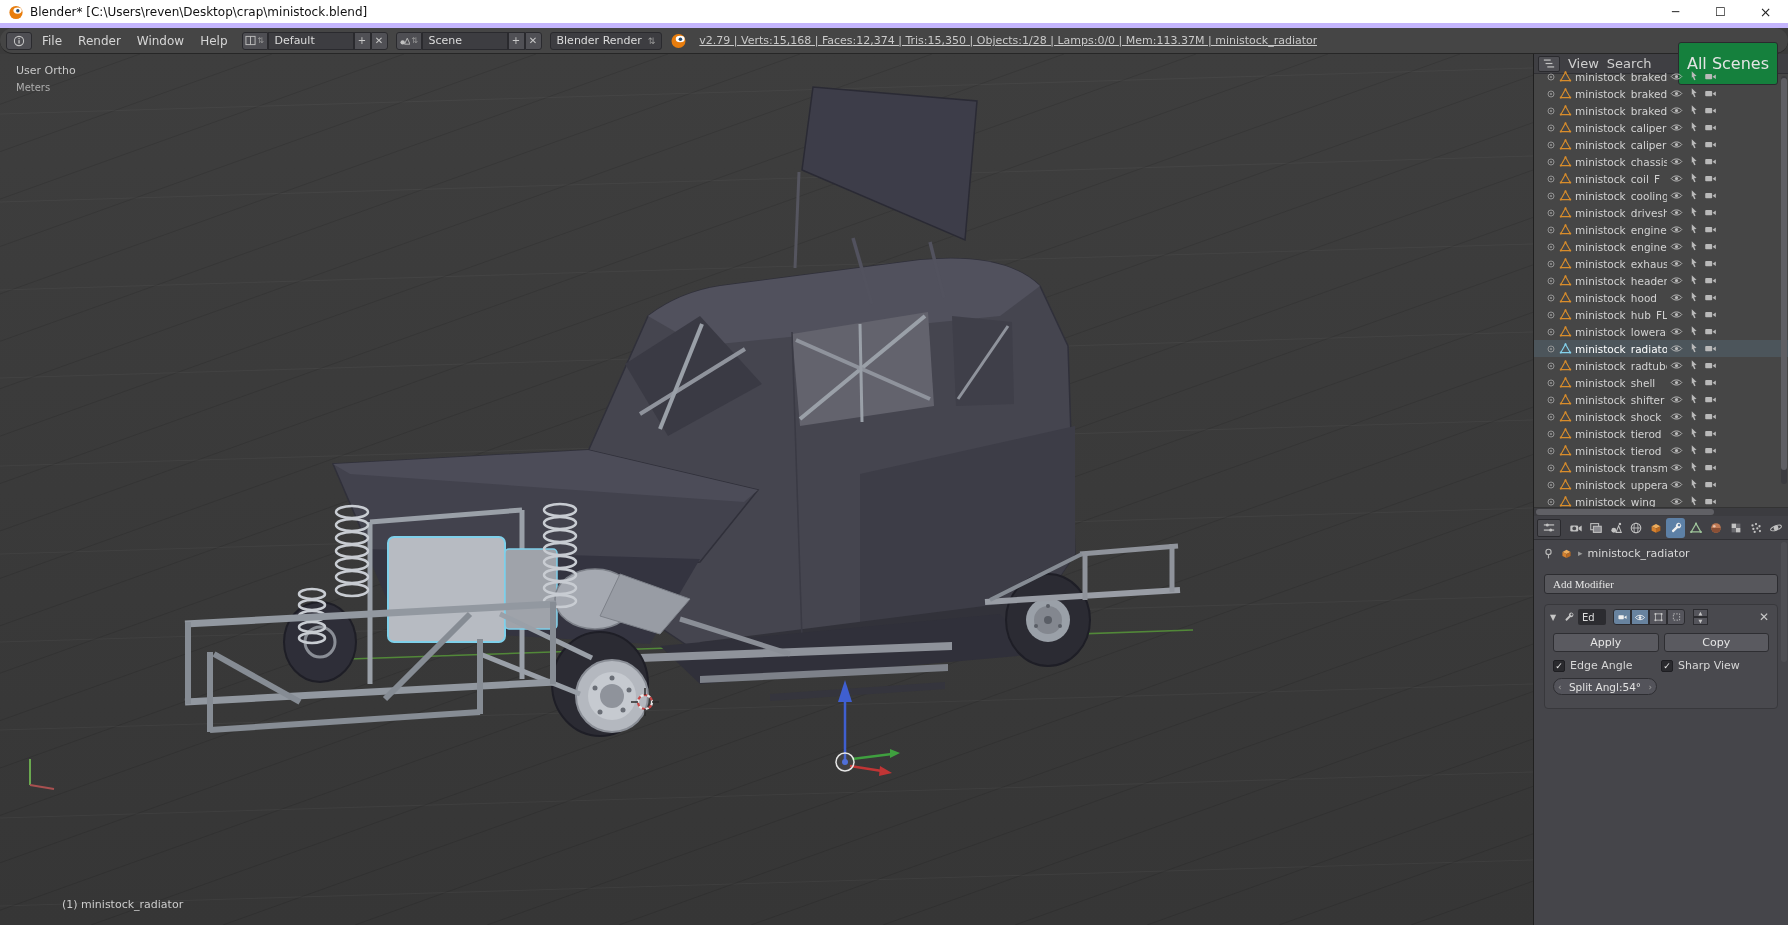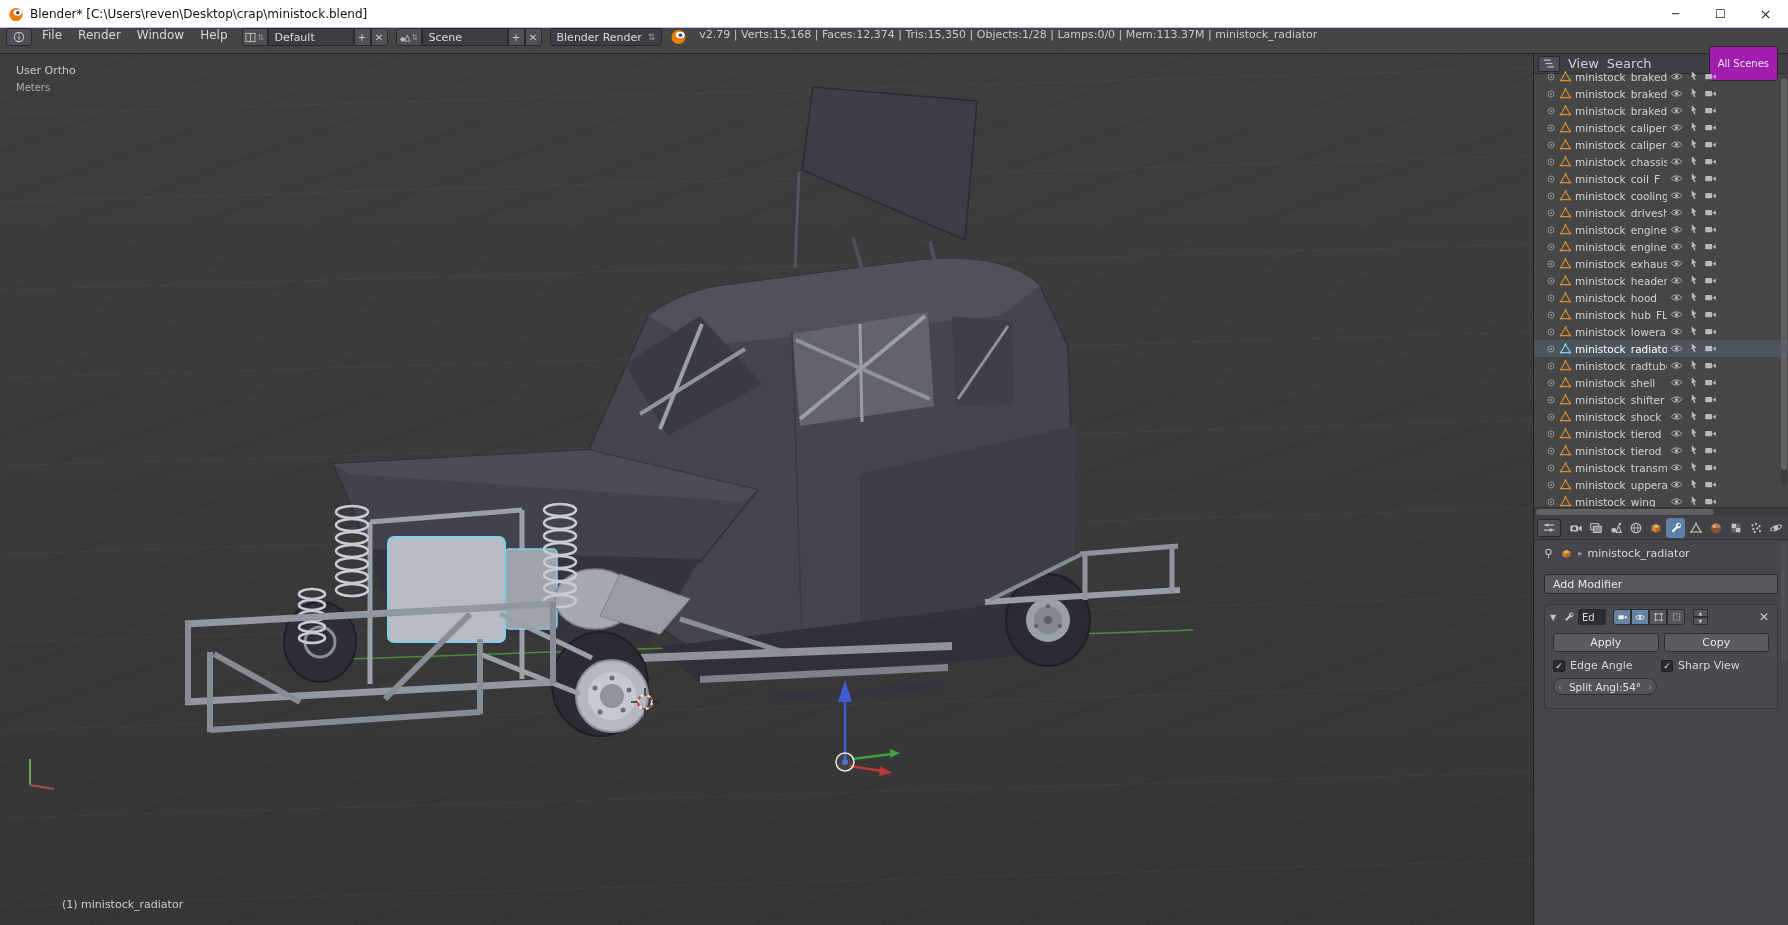--- a/index.html
+++ b/index.html
@@ -1,57 +1,57 @@
 <!DOCTYPE html>
 <html><head>
 <meta charset="utf-8">
 <style>
   * { box-sizing: border-box; margin:0; padding:0; }
   html,body { width:1788px; height:925px; background:#222; }
   body { font-family:"DejaVu Sans", sans-serif; -webkit-font-smoothing:antialiased; }
   .window { position:relative; width:1788px; height:925px; overflow:hidden; background:#3b3b3b; }
 
   
-  .titlebar { height:28px; background:#ffffff; display:flex; align-items:center; color:#111; font-size:12px; border-bottom:1px solid #c4b5fd;}
+  .titlebar { height:28px; background:#ffffff; display:flex; align-items:center; color:#111; font-size:12px; border-bottom:5px solid #c4b5fd;}
   .titlebar .app-icon { margin:0 6px 0 8px; display:flex; }
   .titlebar .title-text { flex:1; white-space:nowrap; overflow:hidden; }
   .win-controls { display:flex; height:100%; }
   .win-btn { width:45px; height:100%; display:flex; align-items:center; justify-content:center; font-size:12px; color:#222; }
   .win-btn.close { font-size:14px; }
 
   
-  .topbar { height:26px; background:#454545; border-bottom:1px solid #262626; display:flex; align-items:flex-start; padding:0 6px; gap:8px; }
+  .topbar { height:26px; background:#454545; border-bottom:1px solid #262626; display:flex; align-items:center; padding:0 6px; gap:8px;border-radius:13px; }
   .menu-row { display:flex; gap:16px; margin:0 6px 0 2px; }
   .menu-item { color:#d6d6d6; font-size:12px; }
   .selwrap { display:flex; align-items:center; }
   .selbtn { width:26px; height:18px; background:#4e4e53; border:1px solid #2a2a2e; border-radius:3px 0 0 3px; color:#c6c6c6; display:flex; align-items:center; justify-content:center; font-size:9px; gap:1px;}
   .wfield { display:flex; align-items:center; height:18px; background:#3d3d41; border:1px solid #2a2a2e; color:#dcdcdc; font-size:11px; padding:0 6px; min-width:86px; }
   .wbtn { width:17px; height:18px; background:#505055; border:1px solid #2a2a2e; color:#c9c9c9; display:flex; align-items:center; justify-content:center; font-size:10px; }
   .wbtn.last { border-radius:0 3px 3px 0; }
   .enginefield { display:flex; align-items:center; justify-content:space-between; height:18px; min-width:104px; background:#3d3d41; border:1px solid #2a2a2e; border-radius:3px; color:#dcdcdc; font-size:11px; padding:0 6px; }
   .enginefield .arrows { font-size:9px; color:#9a9a9a; margin-left:6px; }
-  .stats { color:#c9c9c9; font-size:11px; white-space:nowrap; overflow:hidden; margin-left:4px; }
+  .stats { color:#c9c9c9; font-size:11px; white-space:nowrap; overflow:hidden; margin-left:4px;text-decoration:underline; }
 
   
   .main { display:flex; height:871px; }
   .viewport { position:relative; width:1565px; height:100%; background:linear-gradient(#3e3e3e, #363636); overflow:hidden;text-decoration:underline; }
   .viewport svg.scene { position:absolute; inset:0; }
   .vp-corner-tl { position:absolute; left:16px; top:8px; color:#c8c8c8; font-size:11px; line-height:17px; }
   .vp-corner-tl .units { color:#aeaeae; font-size:10px; }
   .vp-corner-bl { position:absolute; left:62px; bottom:14px; color:#cccccc; font-size:11px; }
 
   
   .right-col { flex:1; display:flex; flex-direction:column; background:#45454a; border-left:1px solid #202020; }
 
   
   .outliner { height:462px; display:flex; flex-direction:column; background:#464646; position:relative; }
   .ol-header { height:20px; background:#3f3f43; border-bottom:1px solid #303034; display:flex; align-items:center; gap:8px; padding:0 4px; flex:0 0 auto; }
   .ol-edicon { width:22px; height:16px; background:#4e4e53; border:1px solid #2a2a2e; border-radius:2px; display:flex; align-items:center; justify-content:center; }
   .ol-htext { color:#cfcfcf; font-size:13px; }
-  .ol-scenes-btn { margin-left:auto; margin-right:6px; background:#a21caf; border:1px solid #2a2a2e; border-radius:3px; color:#e4e4e4; font-size:10px; padding:11px 8px; }
+  .ol-scenes-btn { margin-left:auto; margin-right:6px; background:#15803d; border:1px solid #2a2a2e; border-radius:3px; color:#e4e4e4; font-size:16px; padding:11px 8px; }
   .ol-list { flex:1; overflow:hidden; margin-top:-6px; }
   .ol-row { display:flex; align-items:center; height:17px; padding-left:12px; }
   .ol-row.selected { background:rgba(115,165,205,0.16); }
   .ol-expander { width:13px; display:flex; }
   .ol-objicon { width:16px; display:flex; }
   .ol-label { width:92px; color:#d2d2d2; font-size:10.5px; white-space:nowrap; overflow:hidden; }
   .ol-row.selected .ol-label { color:#ffffff; }
   .ol-row.selected .ol-objicon path { stroke:#84d2ec; }
   .ol-row.selected .ol-objicon circle { fill:#84d2ec; }
   .ol-restrict { display:flex; gap:2px; margin-left:2px; }
@@ -62,21 +62,21 @@
   .ol-hscroll .thumb { position:absolute; left:2px; top:1px; height:6px; width:70%; background:#606065; border-radius:3px; }
 
   
   .properties { flex:1; background:#45454a; position:relative; overflow:hidden; }
   .props-tabs { height:24px; background:#414146; border-bottom:1px solid #303034; display:flex; align-items:center; gap:1px; padding:0 3px; }
   .ptab { width:19px; height:20px; display:flex; align-items:center; justify-content:center; border-radius:3px; }
   .ptab.active { background:#5d80a6; }
   .ptab-sel { width:24px; height:18px; background:#4e4e53; border:1px solid #2a2a2e; border-radius:2px; display:flex; align-items:center; justify-content:center; margin-right:4px; }
   .props-breadcrumb { height:26px; display:flex; align-items:center; gap:5px; padding:0 8px; color:#d8d8d8; font-size:11px; }
   .bc-sep { color:#9a9a9a; font-size:9px; }
-  .addmod-wrap { padding:8px 10px 6px 10px; }
+  .addmod-wrap { padding:8px 10px 6px 10px;font-family:Liberation Serif, serif; }
   .addmod-btn { height:20px; background:#57575c; border:1px solid #2c2c30; border-radius:3px; color:#e6e6e6; font-size:11px; display:flex; align-items:center; padding:0 8px; }
 
   .mod-box { margin:4px 10px; background:#49494e; border:1px solid #38383c; border-radius:4px; padding-bottom:8px; }
   .mod-header { height:24px; display:flex; align-items:center; gap:3px; padding:0 5px; }
   .mod-exp { color:#c6c6c6; font-size:8px; width:10px; }
   .mod-name { width:28px; height:16px; background:#2c2c30; border-radius:2px; color:#dddddd; font-size:10px; display:flex; align-items:center; padding-left:4px; }
   .tgl-group { display:flex; margin-left:4px; }
   .tgl { width:18px; height:16px; background:#55555c; border:1px solid #2c2c30; display:flex; align-items:center; justify-content:center; }
   .tgl.on { background:#68839f; }
   .tgl:first-child { border-radius:3px 0 0 3px; }

